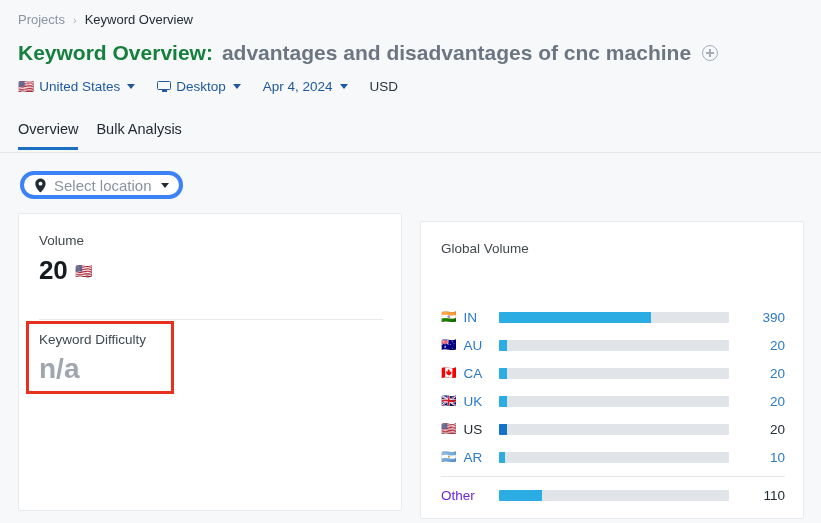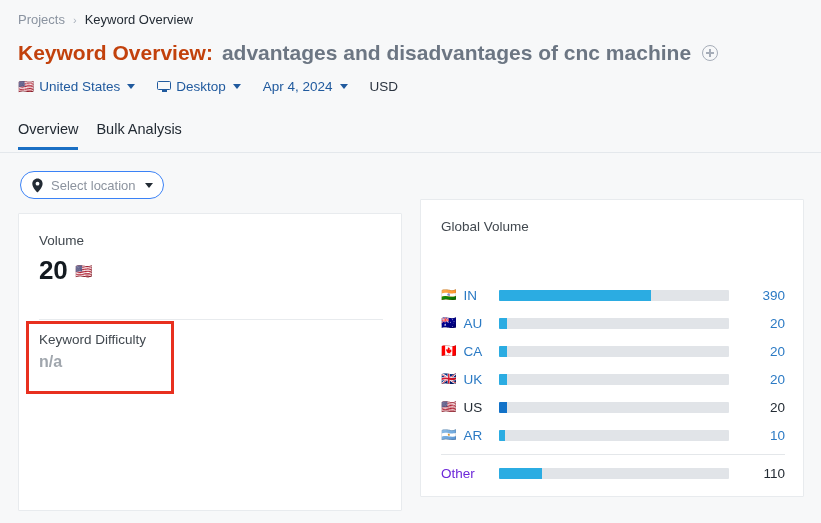--- a/index.html
+++ b/index.html
@@ -21,21 +21,21 @@
   .breadcrumb .crumb-link { color: #8a93a0; text-decoration: none; }
   .breadcrumb .crumb-sep { color: #aab2bd; font-size: 11px; }
   .breadcrumb .crumb-current { color: #232b34; }
 
   
   .title-row {
     position: absolute; left: 18px; top: 41px;
     display: flex; align-items: center; gap: 9px;
     white-space: nowrap;
   }
-  .title-main { font-size: 21px; font-weight: bold; color: #c2410c; }
+  .title-main { font-size: 21px; font-weight: bold; color: #15803d; }
   .title-kw   { font-size: 21px; font-weight: bold; color: #6c7683; }
   .plus-circle {
     width: 16px; height: 16px; border-radius: 50%;
     border: 1.4px solid #a6adb8; position: relative; display:inline-block;
     margin-left: 2px;
   }
   .plus-circle::before, .plus-circle::after {
     content: ""; position: absolute; background: #a6adb8;
   }
   .plus-circle::before { left: 3px; right: 3px; top: 6.3px; height: 1.4px; }
@@ -80,58 +80,58 @@
     font-size: 14.5px; color: #232b34; padding-bottom: 10px;
     cursor: pointer; border-bottom: 3px solid transparent;
   }
   .tab.active { border-bottom-color: #1a6fc4; }
 
   
   .loc-select {
     position: absolute; left: 20px; top: 171px;
     display: flex; align-items: center; gap: 7px;
     height: 28px; padding: 0 10px;
-    background: #ffffff; border: 1px solid #3b82f6; border-radius: 14px;
-    font-size: 13px; color: #8c939e; cursor: pointer;
+    background: #ffffff; border: 4px solid #3b82f6; border-radius: 14px;
+    font-size: 15px; color: #8c939e; cursor: pointer;
   }
   .pin-icon { width: 13px; height: 15px; position: relative; flex: none; }
   .loc-caret {
     width: 0; height: 0;
     border-left: 4.5px solid transparent;
     border-right: 4.5px solid transparent;
     border-top: 5.5px solid #232b34;
     margin-left: 2px;
   }
 
   
   .card {
     position: absolute; background: #ffffff;
     border: 1px solid #e8ebee; border-radius: 1px;
   }
   .card-left  { left: 18px;  top: 213px; width: 384px; height: 298px; }
-  .card-right { left: 420px; top: 199px; width: 384px; height: 298px; }
+  .card-right { left: 420px; top: 221px; width: 384px; height: 298px; }
 
   .metric-label { font-size: 13.5px; color: #41484f; }
   .metric-value { font-size: 26px; font-weight: bold; color: #141a20; letter-spacing: -0.3px; }
 
   .vol-block { position: absolute; left: 20px; top: 19px; }
   .vol-value-row { display: flex; align-items: center; gap: 8px; margin-top: 7px; }
   .vol-flag { font-size: 14px; }
 
   .divider {
     position: absolute; left: 20px; top: 105px; width: 344px;
     height: 1px; background: #e8ebee;
   }
 
   .kd-box {
     position: absolute; left: 7px; top: 107px; width: 148px; height: 73px;
     border: 3px solid #e8301f; background: transparent;
   }
   .kd-block { position: absolute; left: 20px; top: 118px; }
-  .kd-value { font-size: 16px; font-weight: bold; color: #a0a6ad; margin-top: 6px; }
+  .kd-value { font-size: 28px; font-weight: bold; color: #a0a6ad; margin-top: 6px; }
 
   
   .gv-block { position: absolute; left: 20px; top: 19px; }
   .gv-value { margin-top: 7px; }
 
   .gv-list { position: absolute; left: 20px; top: 81px; width: 344px; }
   .gv-row {
     display: flex; align-items: center; height: 28px;
     font-size: 13.5px;
   }

